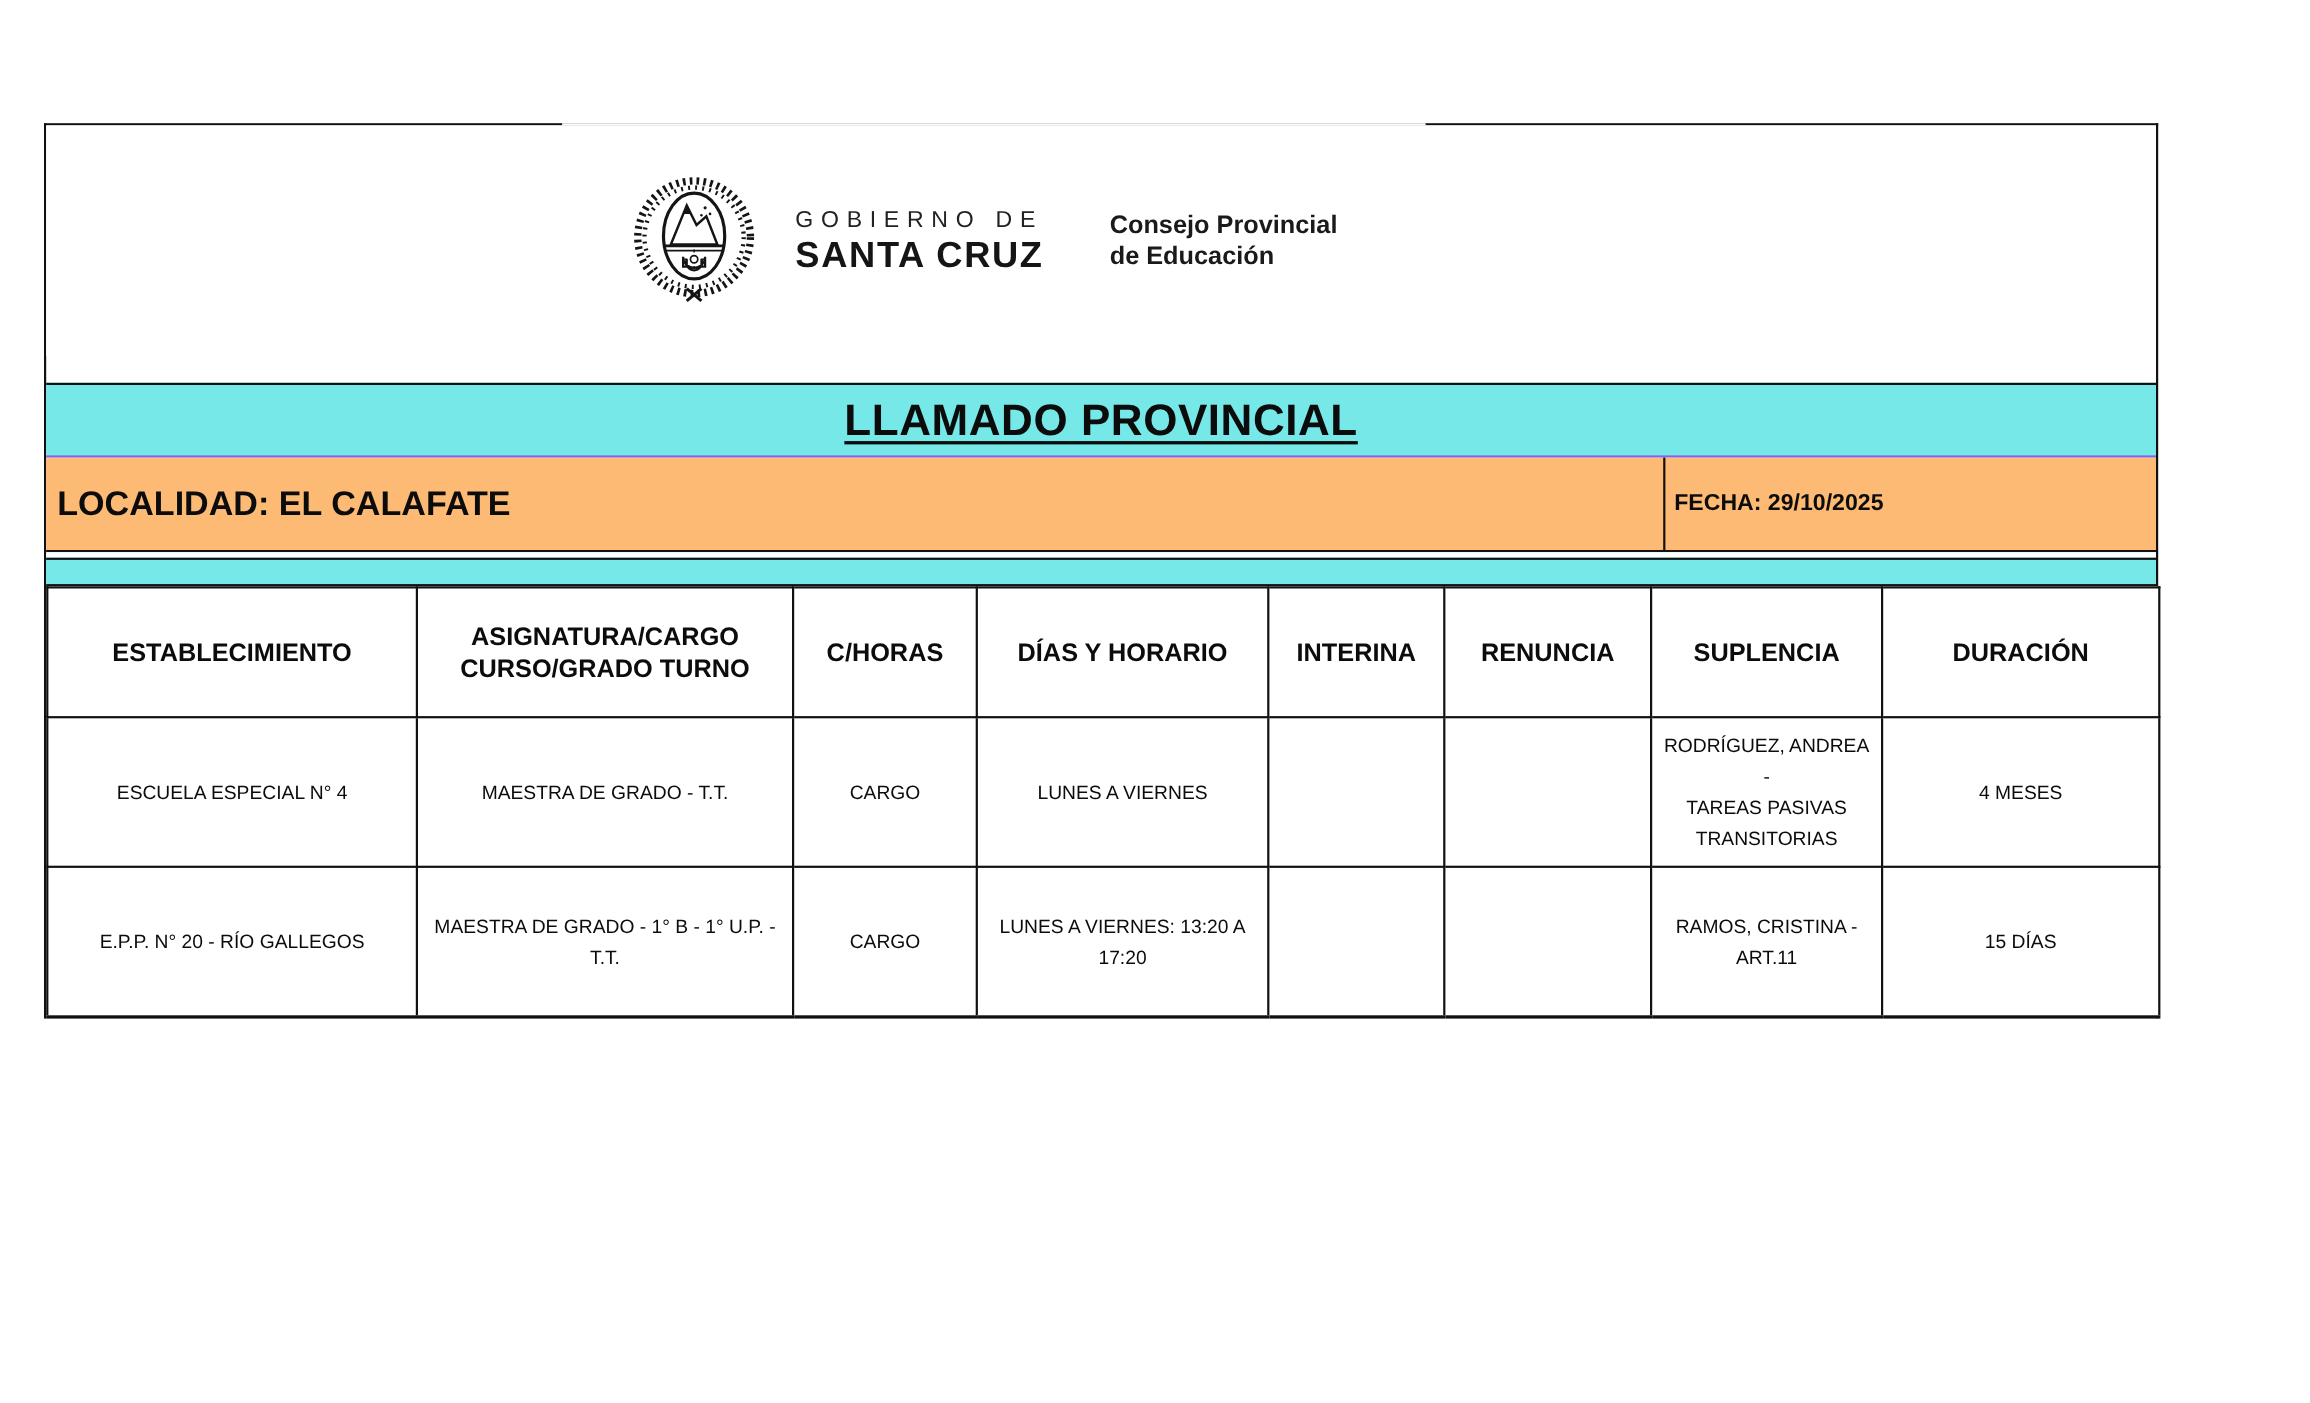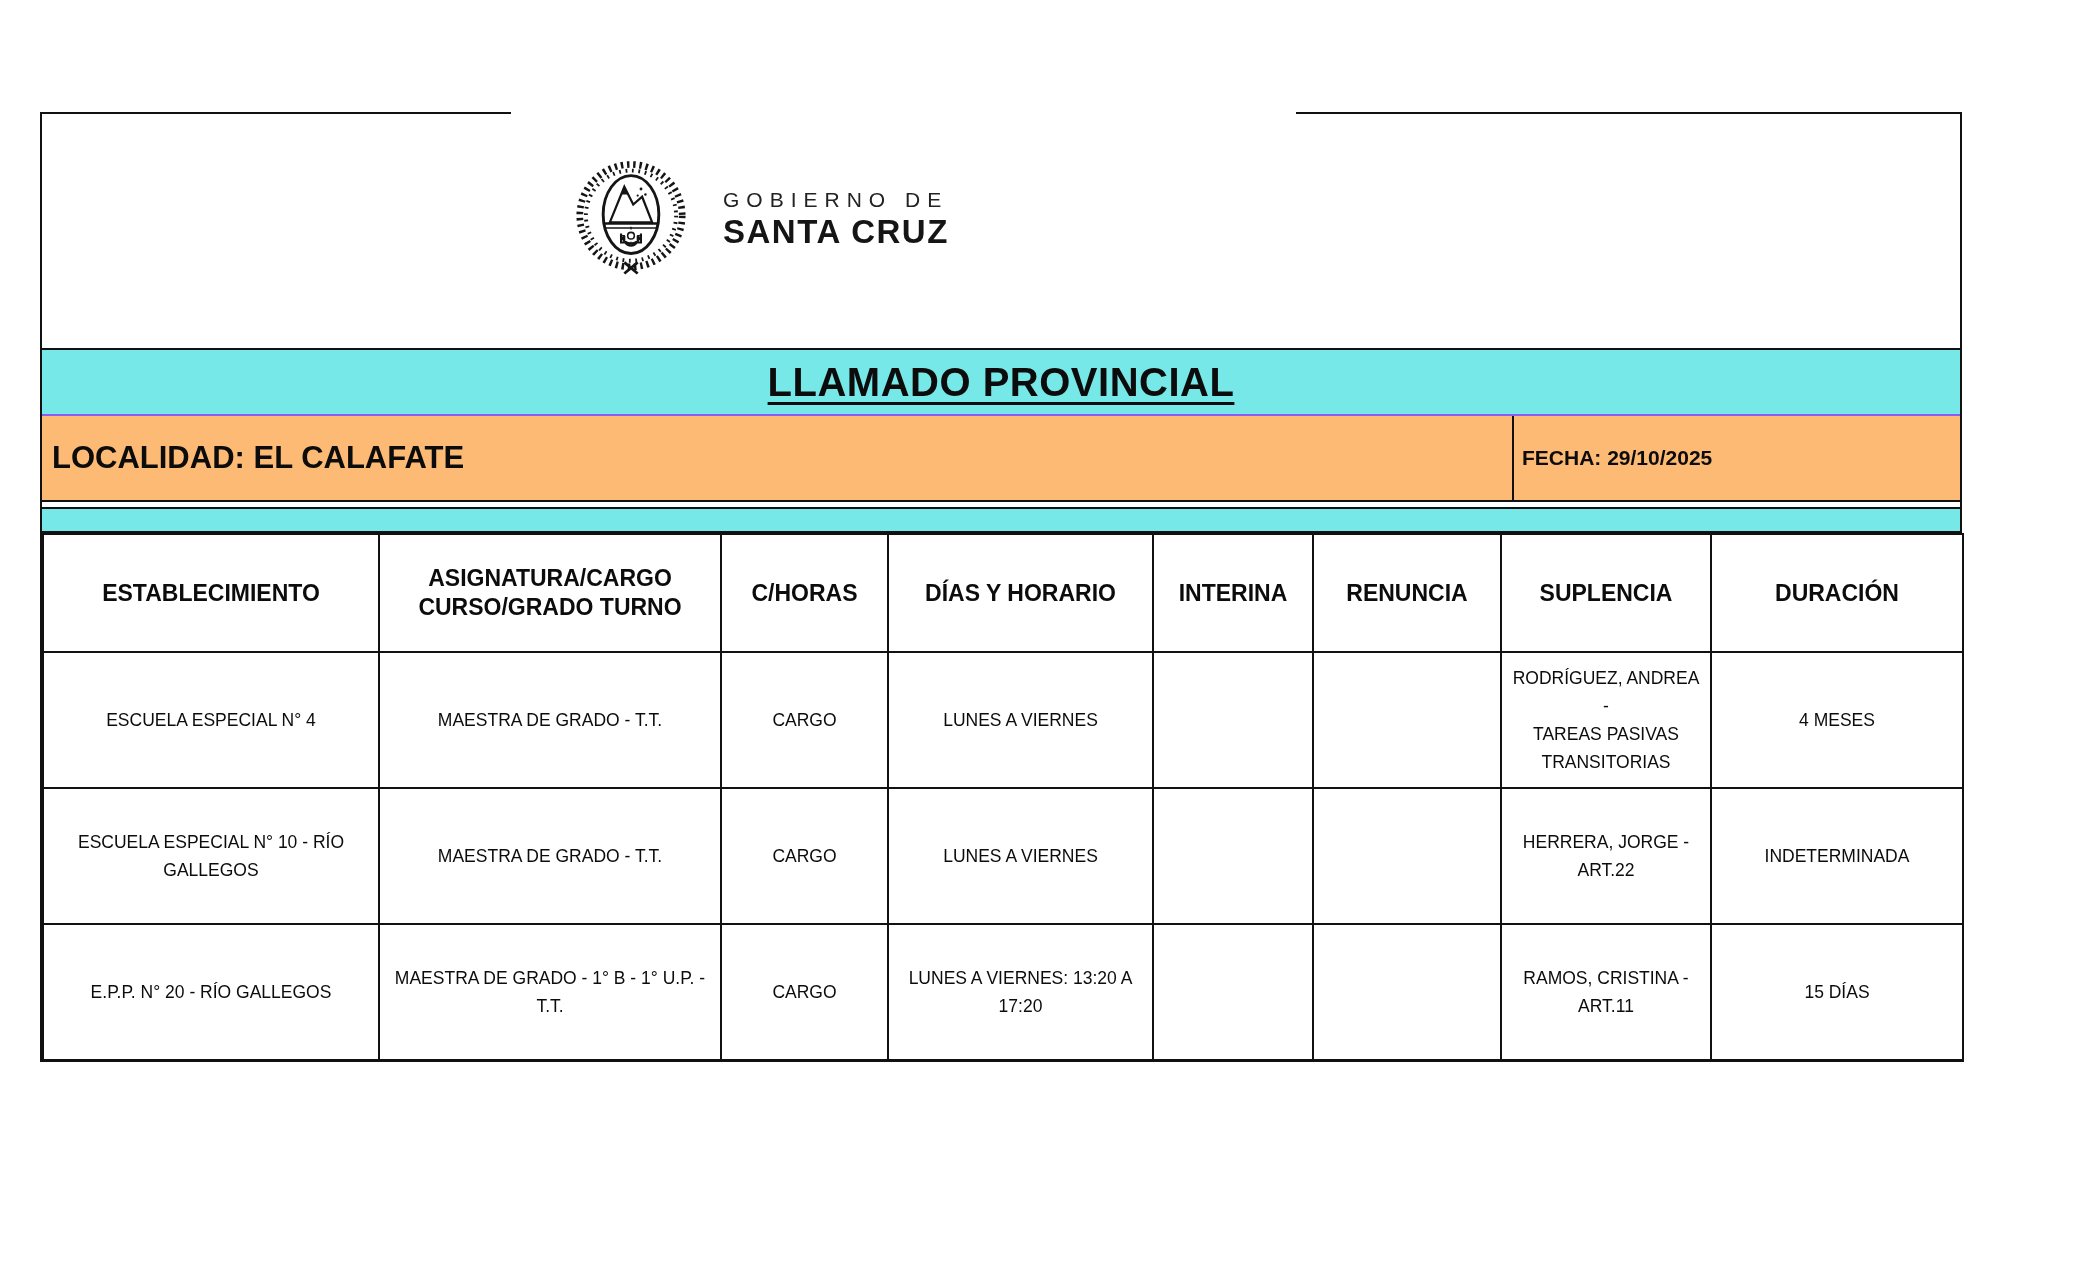--- a/index.html
+++ b/index.html
@@ -153,20 +153,24 @@
         <path d="M26 57 H74" stroke="#151515" stroke-width="2.2"></path>
         <path d="M27 61 H73" stroke="#151515" stroke-width="1.4"></path>
 
         <path d="M41 66 a9 9 0 1 0 18 0 v8 h-3 v-6 a6.5 6.5 0 1 1 -12 0 v6 h-3 Z" fill="none" stroke="#151515" stroke-width="1.8"></path>
         <circle cx="50" cy="68" r="3" fill="none" stroke="#151515" stroke-width="1.4"></circle>
         <path d="M50 62.5 V60 M50 73.5 V76 M44.5 68 H42 M55.5 68 H58" stroke="#151515" stroke-width="1.2"></path>
       </svg>
       <div class="gov-text">
         <div class="gov-line1">GOBIERNO DE</div>
         <div class="gov-line2">SANTA CRUZ</div>
+      </div>
+      <div class="org-text">
+        <div>Consejo Provincial</div>
+        <div>de Educación</div>
       </div>
     </div>
 
     <div class="title-band">
       <span class="title-text">LLAMADO PROVINCIAL</span>
     </div>
 
     <div class="meta-row">
       <div class="loc-cell">LOCALIDAD: EL CALAFATE</div>
       <div class="fecha-cell">FECHA: 29/10/2025</div>
@@ -206,32 +210,20 @@
           <td>CARGO</td>
           <td>LUNES A VIERNES</td>
           <td></td>
           <td></td>
           <td>RODRÍGUEZ, ANDREA -
 TAREAS PASIVAS
 TRANSITORIAS</td>
           <td>4 MESES</td>
         </tr>
         <tr>
-          <td>ESCUELA ESPECIAL N° 10 - RÍO
-GALLEGOS</td>
-          <td>MAESTRA DE GRADO - T.T.</td>
-          <td>CARGO</td>
-          <td>LUNES A VIERNES</td>
-          <td></td>
-          <td></td>
-          <td>HERRERA, JORGE -
-ART.22</td>
-          <td>INDETERMINADA</td>
-        </tr>
-        <tr>
           <td>E.P.P. N° 20 - RÍO GALLEGOS</td>
           <td>MAESTRA DE GRADO - 1° B - 1° U.P. -
 T.T.</td>
           <td>CARGO</td>
           <td>LUNES A VIERNES: 13:20 A
 17:20</td>
           <td></td>
           <td></td>
           <td>RAMOS, CRISTINA -
 ART.11</td>

